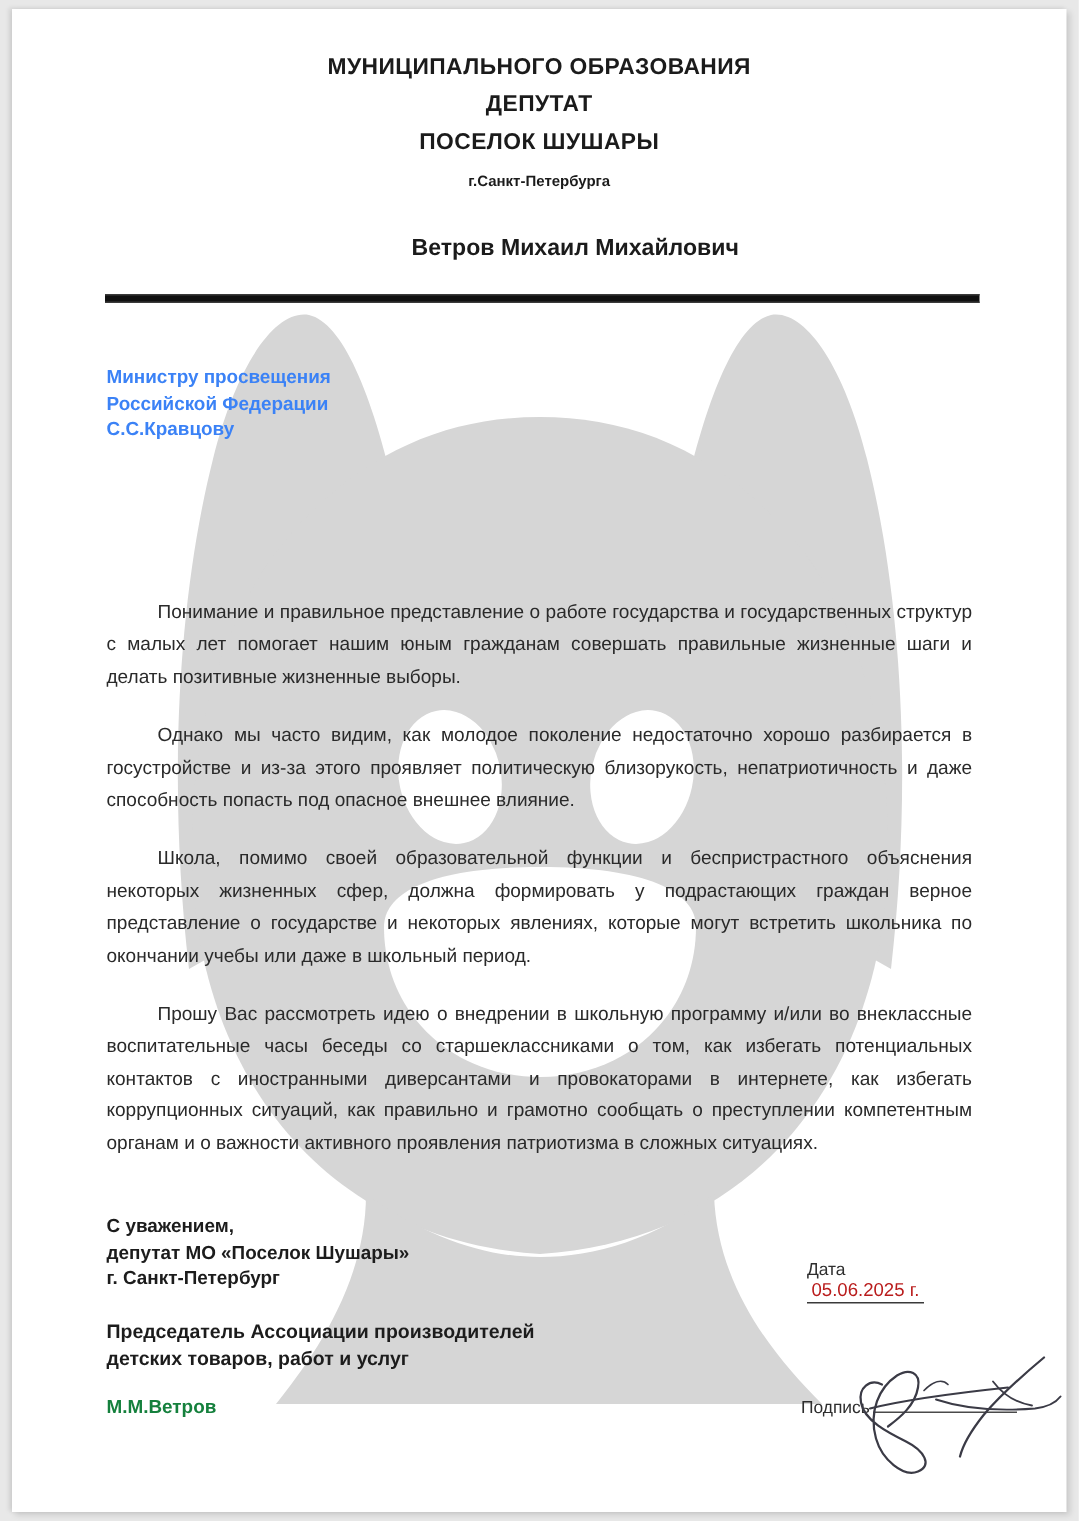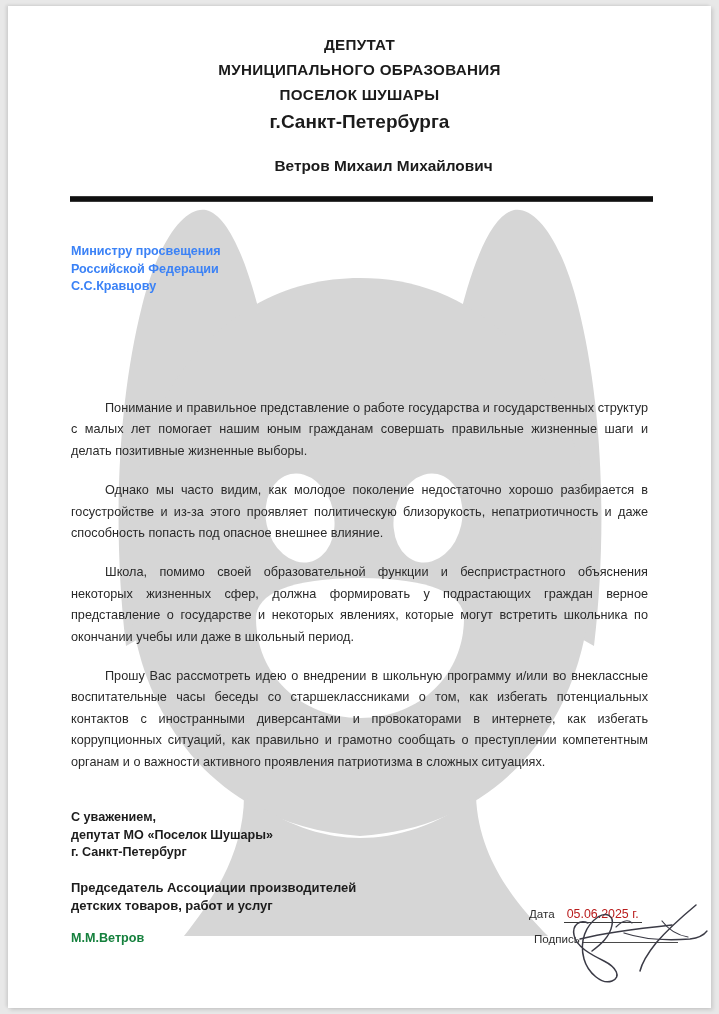--- a/index.html
+++ b/index.html
@@ -50,21 +50,21 @@
     text-align: center;
   }
   .hdr-line {
     font-size: 15.2px;
     font-weight: bold;
     letter-spacing: 0.3px;
     color: #1b1b1b;
     line-height: 25px;
   }
   .hdr-city {
-    font-size: 19px;
+    font-size: 10px;
     font-weight: bold;
     color: #1b1b1b;
     line-height: 25px;
     margin-top: 2px;
   }
   .hdr-name {
     font-size: 15.4px;
     font-weight: bold;
     color: #1b1b1b;
     margin-top: 23px;
@@ -147,23 +147,24 @@
     top: 925px;
     font-size: 12.6px;
     font-weight: bold;
     color: #15803d;
   }
 
   
   .date-row {
     position: absolute;
     left: 521px;
-    top: 901px;
+    top: 834px;
     display: flex;
     align-items: baseline;
+    flex-direction: column;
   }
   .date-label {
     font-size: 11.6px;
     color: #2e2e2e;
   }
   .date-value {
     font-size: 12.4px;
     color: #b91c1c;
     margin-left: 9px;
     padding: 0 3px 1px 3px;
@@ -228,22 +229,22 @@
                C 456 668 412 712 352 712 C 292 712 248 668 248 612 Z"></path>
 
       <path d="M300 268 C 320 242 384 242 404 268
                C 384 256 320 256 300 268 Z"></path>
     </g>
   </svg>
 
   <div id="content">
 
     <div class="header-block">
+      <div class="hdr-line">МУНИЦИПАЛЬНОГО ОБРАЗОВАНИЯ</div>
       <div class="hdr-line">ДЕПУТАТ</div>
-      <div class="hdr-line">МУНИЦИПАЛЬНОГО ОБРАЗОВАНИЯ</div>
       <div class="hdr-line">ПОСЕЛОК ШУШАРЫ</div>
       <div class="hdr-city">г.Санкт-Петербурга</div>
       <div class="hdr-name">Ветров Михаил Михайлович</div>
     </div>
 
     <div id="rule"></div>
 
     <div class="addressee">Министру просвещения
 Российской Федерации
 С.С.Кравцову</div>

